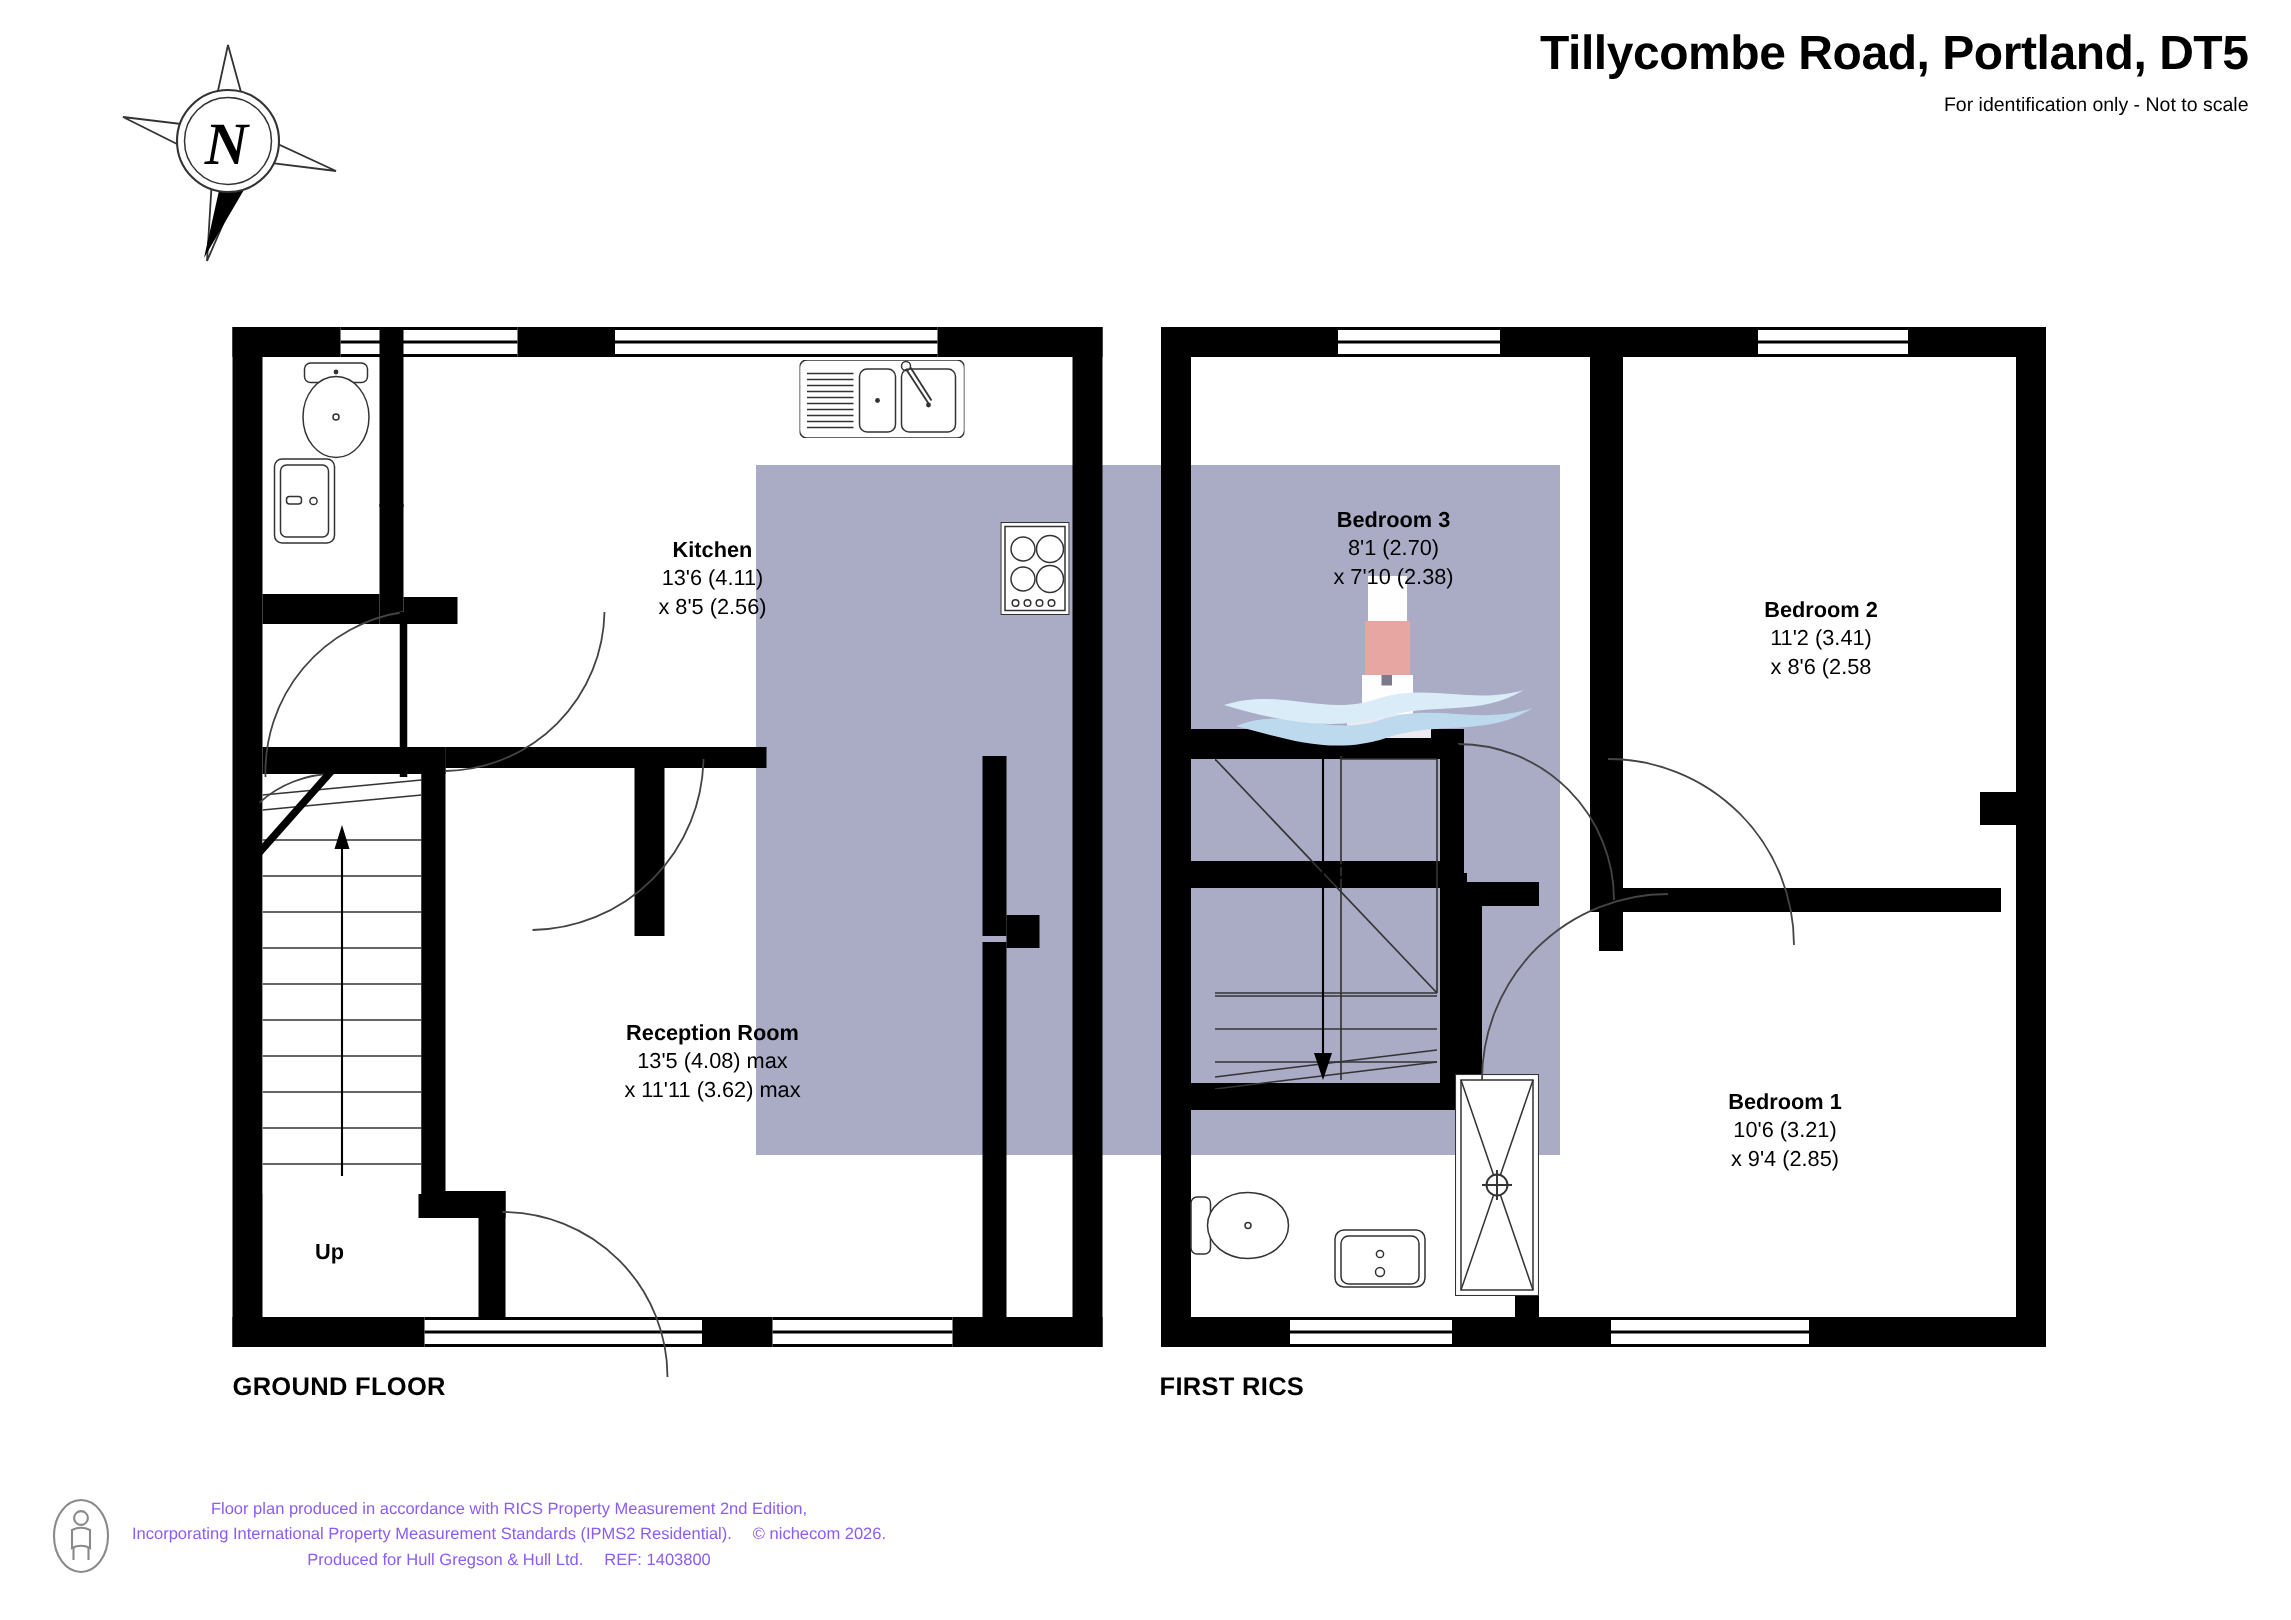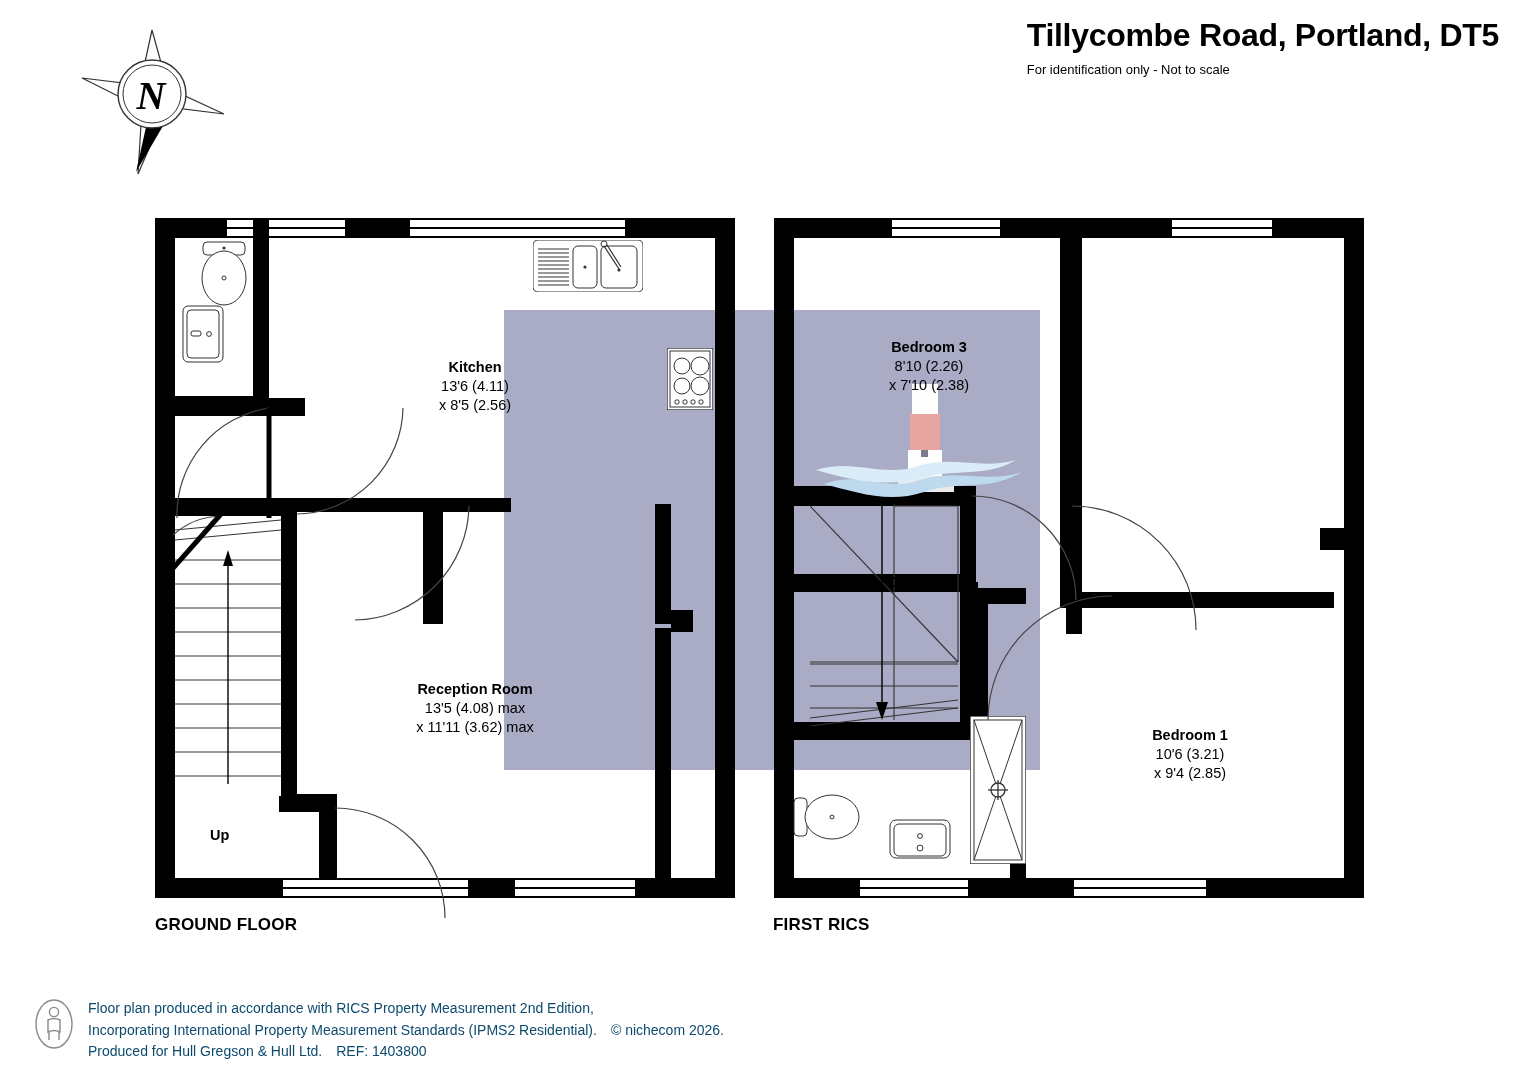--- a/index.html
+++ b/index.html
@@ -6,21 +6,21 @@
   html,body{margin:0;padding:0;}
   body{
     width:1527px;height:1080px;background:#ffffff;
     font-family:"Liberation Sans", sans-serif;
     color:#000;overflow:hidden;position:relative;
   }
   .stage{position:absolute;left:0;top:0;width:1527px;height:1080px;}
   .abs{position:absolute;}
 
   
-  #header{right:28px;top:18px;text-align:left;}
+  #header{right:28px;top:18px;text-align:right;}
   #title{font-size:32px;font-weight:bold;letter-spacing:-0.3px;line-height:1.1;}
   #area{font-size:21px;margin-top:12px;line-height:1.1;}
   #ident{font-size:13px;margin-top:10px;line-height:1.1;}
 
   
   #compass{left:72px;top:22px;width:160px;height:160px;}
 
   
   .plan{position:absolute;}
   .wall{position:absolute;background:#000;}
@@ -36,21 +36,21 @@
   
   #wm{position:absolute;left:504px;top:310px;width:536px;height:460px;overflow:hidden;}
   .wmblk{background:#f0bdb9;position:absolute;}
   .wmtxt{position:absolute;color:#fff;font-family:"Liberation Serif", serif;font-weight:bold;}
   #tintA{position:absolute;background:#aaabc4;}
   #tintB{position:absolute;background:#aaabc4;}
 
   
   #footer{left:34px;top:998px;display:flex;align-items:flex-start;}
   #fico{width:40px;height:52px;flex:0 0 40px;margin-right:14px;}
-  #ftxt{font-size:14px;color:#0c4a6e;line-height:1.55;white-space:nowrap;}
+  #ftxt{font-size:11px;color:#8b5cf6;line-height:1.55;white-space:nowrap;text-align:center;}
   .sep{display:inline-block;width:14px;}
 </style>
 </head>
 <body>
 
 <div class="stage">
 
   <div class="abs" id="header">
     <div id="title">Tillycombe Road, Portland, DT5</div>
     <div id="ident">For identification only - Not to scale</div>
@@ -297,22 +297,27 @@
       <rect x="100" y="34" width="30" height="38" fill="#e8a6a3"></rect>
       <rect x="98" y="70" width="34" height="28" fill="#fefefe"></rect>
       <rect x="88" y="96" width="56" height="16" fill="#eceaf0"></rect>
       <rect x="111" y="70" width="7" height="7" fill="#7a7a8c"></rect>
       <path d="M14 104 C50 90 74 112 110 100 C146 88 176 104 212 92 C180 112 150 100 114 112 C78 124 46 112 14 104 Z" fill="#bcd9ee"></path>
       <path d="M6 90 C44 78 72 98 108 86 C142 75 172 90 206 80 C176 98 146 88 112 98 C76 108 40 100 6 90 Z" fill="#d9ecf7"></path>
     </svg>
 
     <div class="lbl" style="left:60px;top:120px;width:190px;">
       <div class="nm">Bedroom 3</div>
-      <div class="dm">8'10 (2.26)</div>
+      <div class="dm">8'1 (2.70)</div>
       <div class="dm">x 7'10 (2.38)</div>
+    </div>
+    <div class="lbl" style="left:340px;top:180px;width:200px;">
+      <div class="nm">Bedroom 2</div>
+      <div class="dm">11'2 (3.41)</div>
+      <div class="dm">x 8'6 (2.58</div>
     </div>
     <div class="lbl" style="left:316px;top:508px;width:200px;">
       <div class="nm">Bedroom 1</div>
       <div class="dm">10'6 (3.21)</div>
       <div class="dm">x 9'4 (2.85)</div>
     </div>
   </div>
   <div class="floorlbl" style="left:773px;top:915px;">FIRST RICS</div>
 
   <div class="abs" id="footer">

